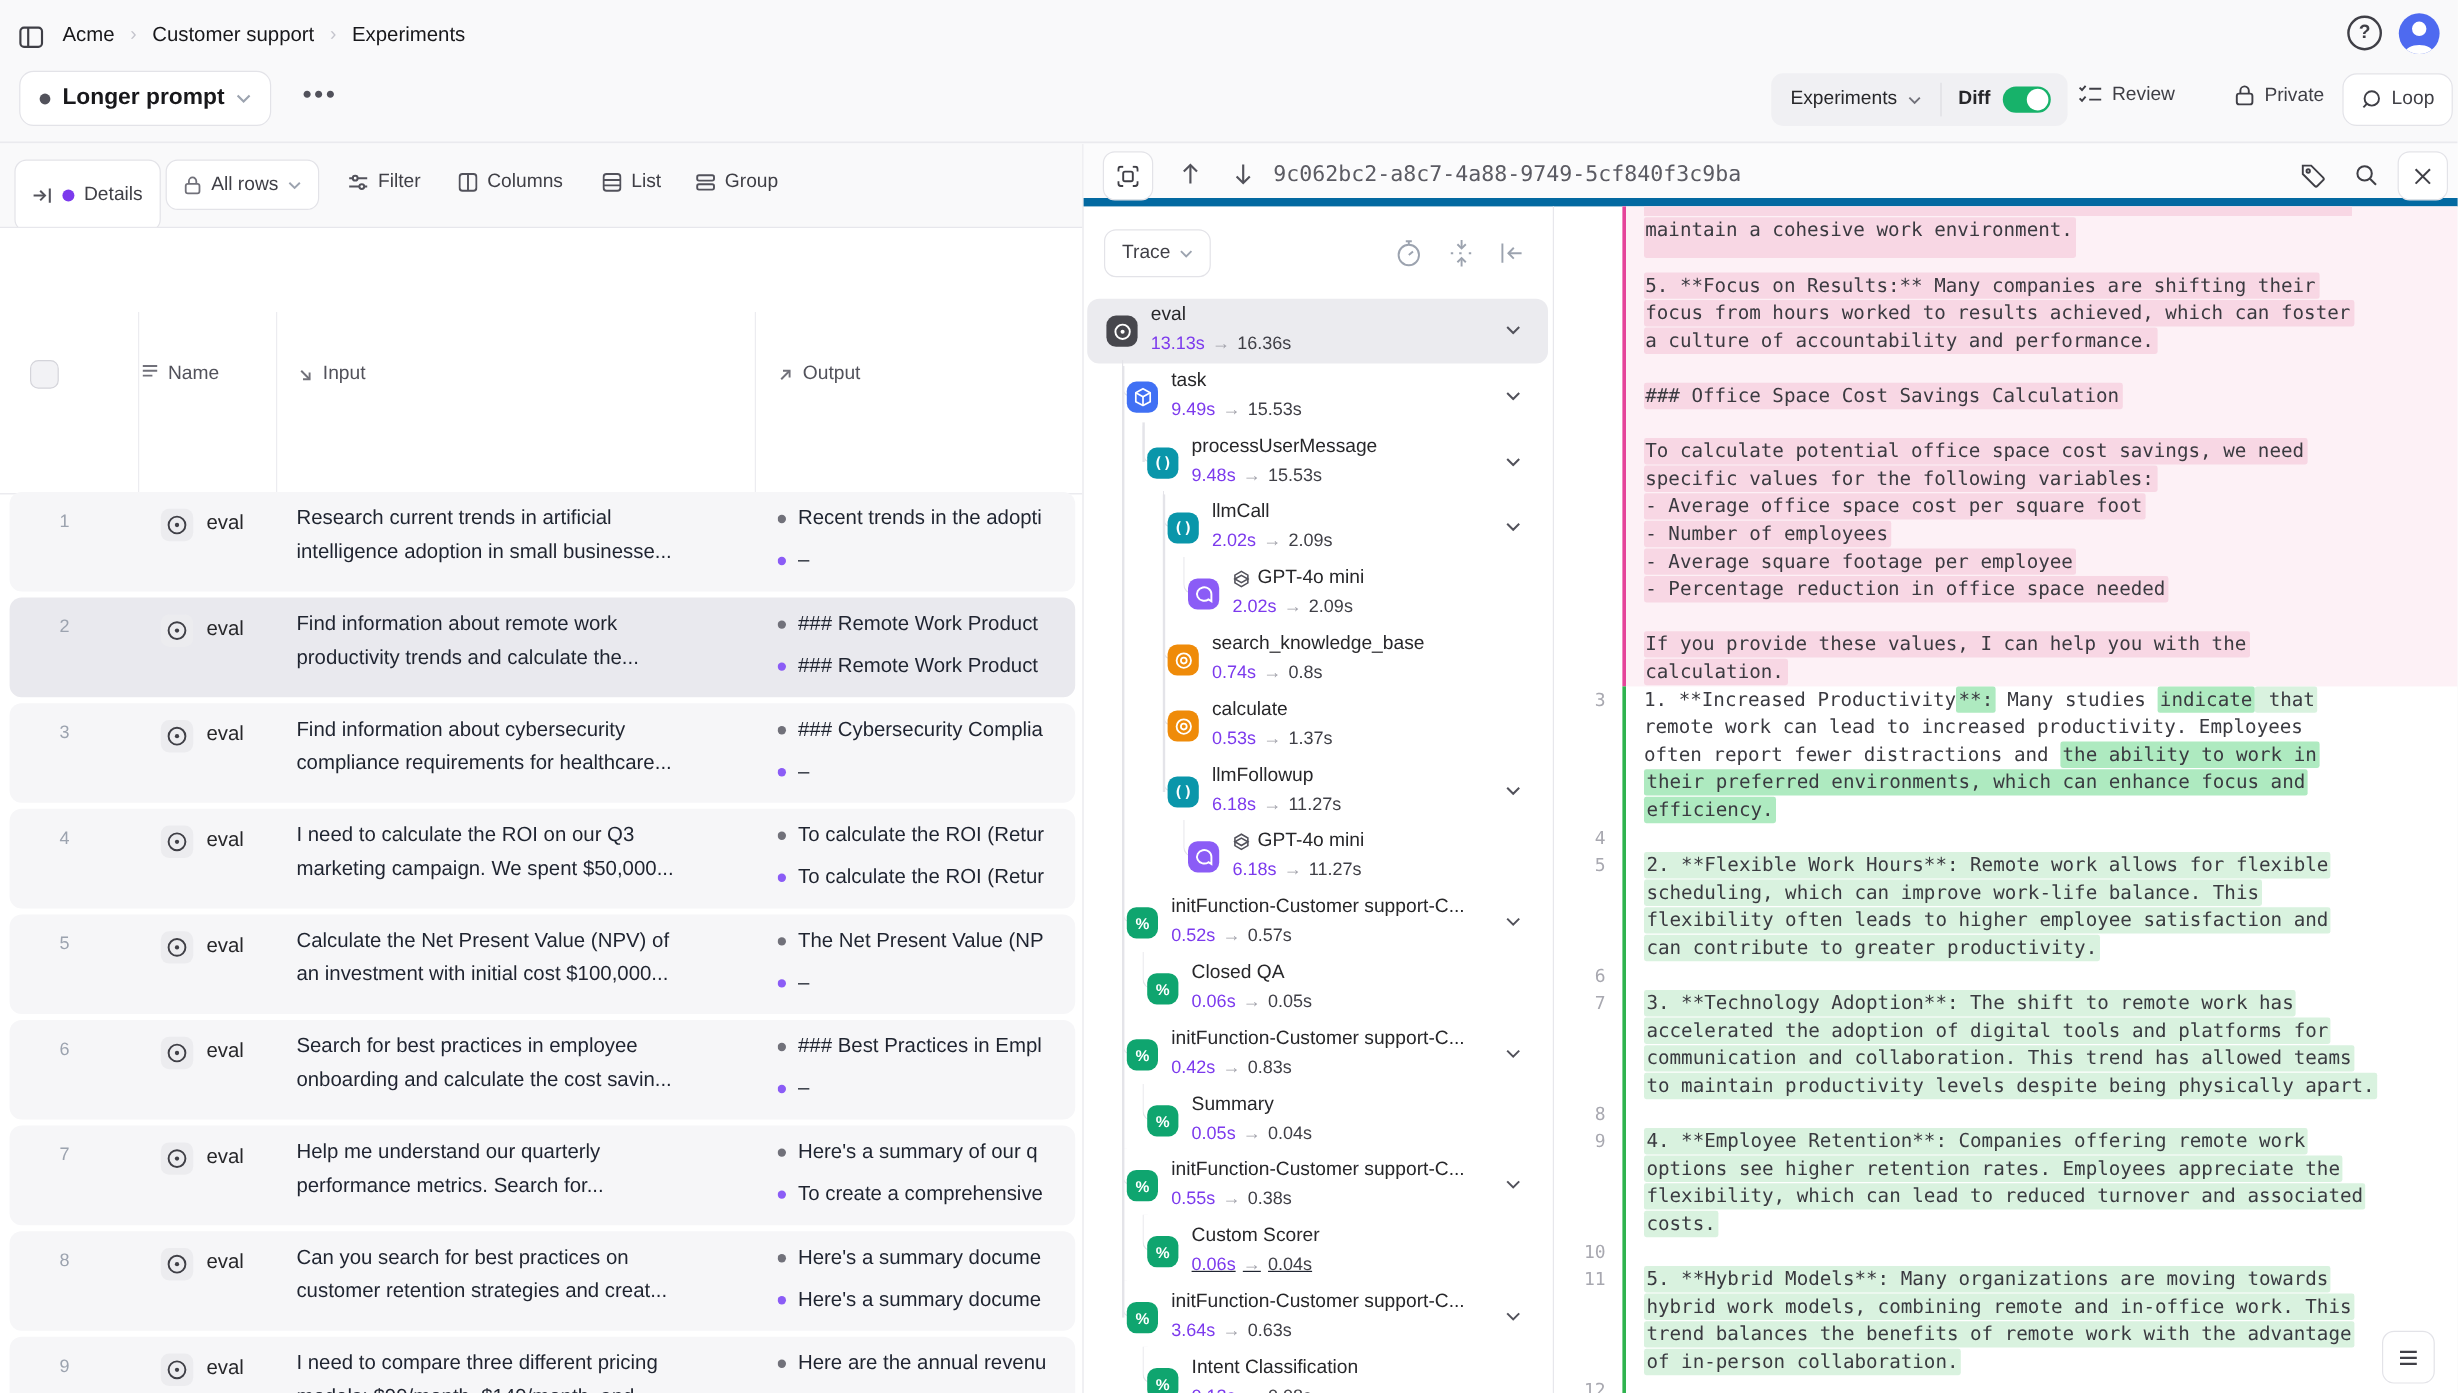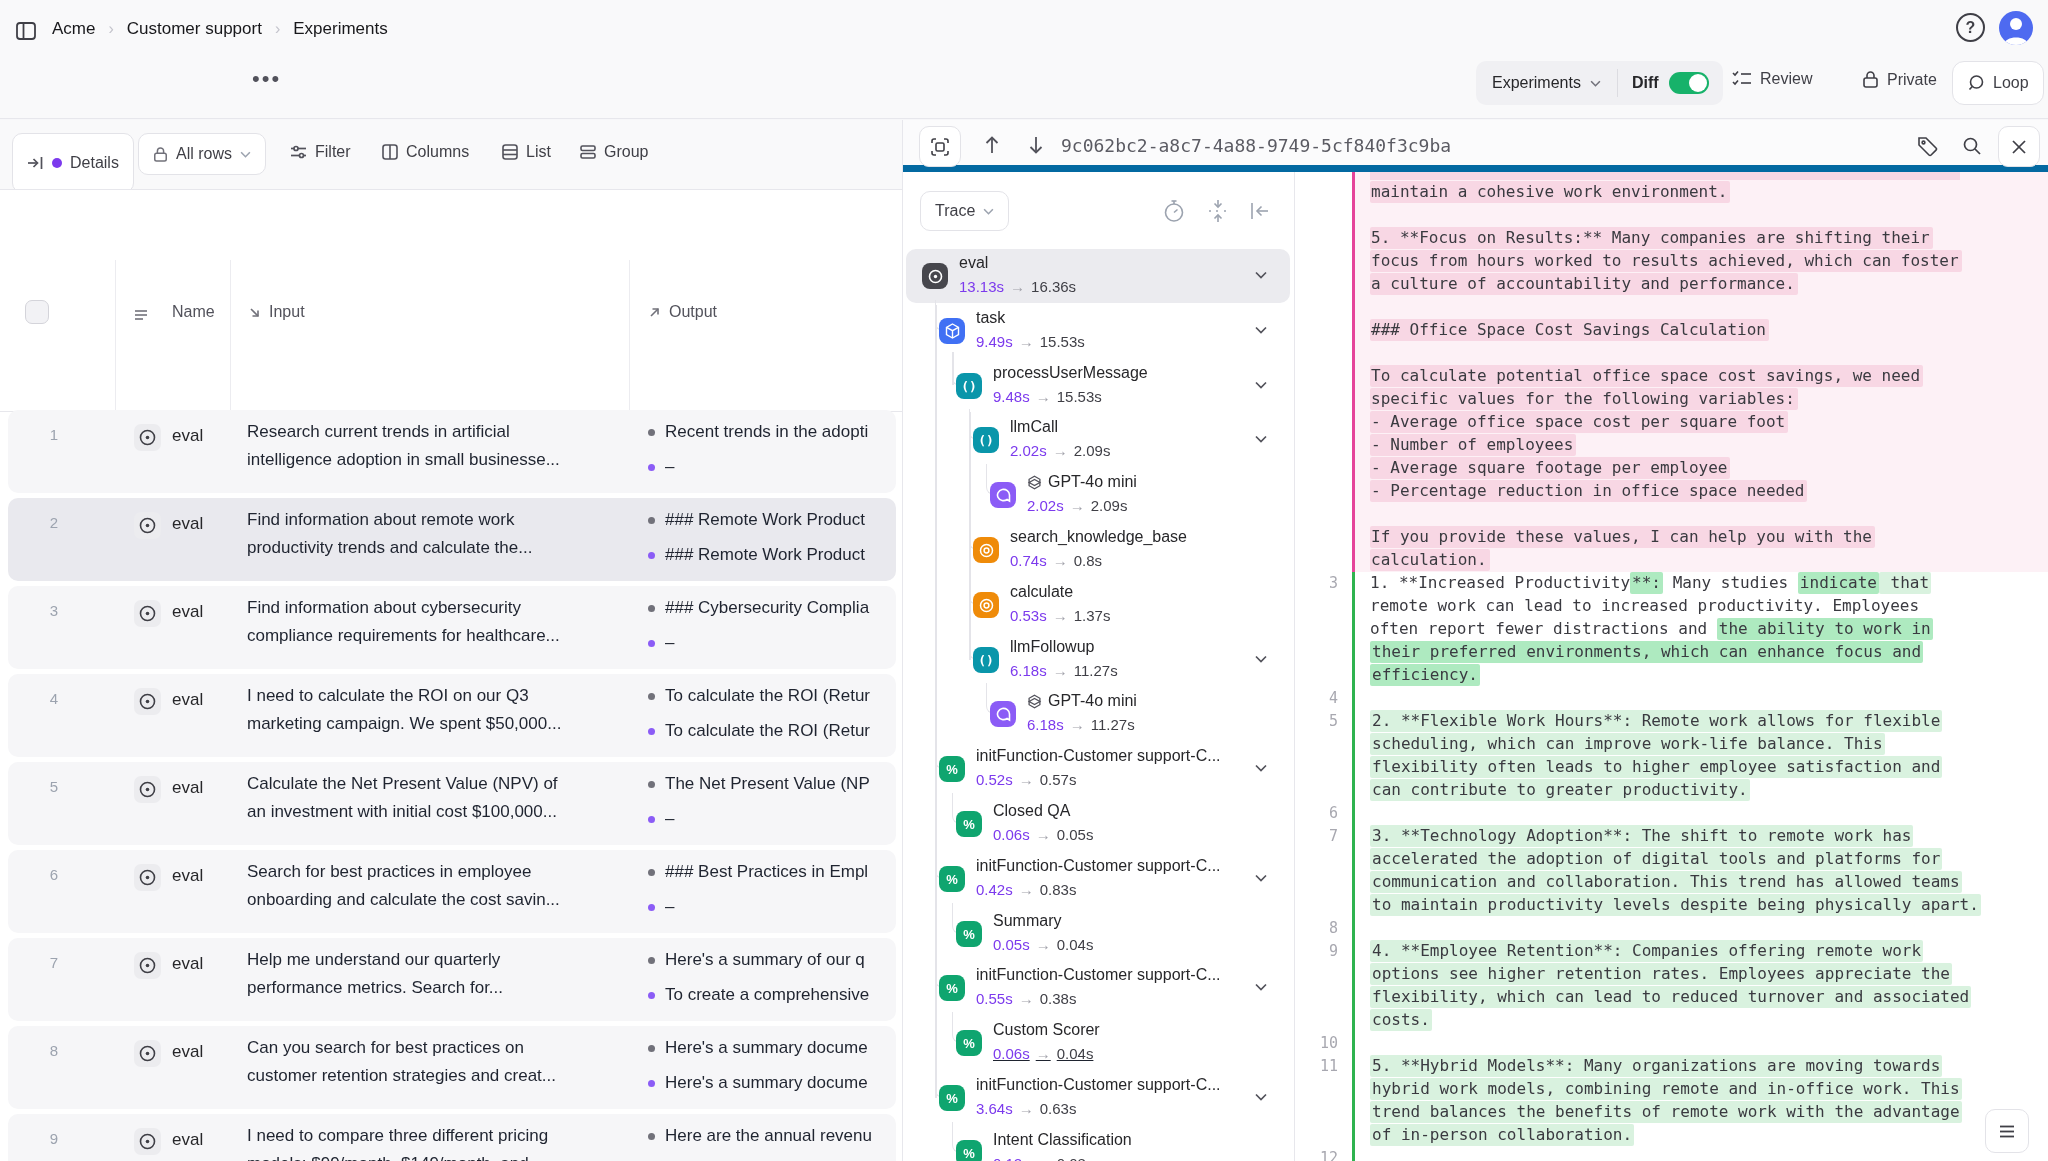--- a/index.html
+++ b/index.html
@@ -66,20 +66,27 @@
     <span class="crumb">Experiments</span>
   </div>
   <span class="abs" style="left:1956px;top:13px;width:29px;height:29px;border:2px solid #3f3f46;border-radius:50%;display:flex;align-items:center;justify-content:center;font-size:16px;font-weight:bold;color:#3f3f46;">?</span>
   <span class="abs" style="left:1999px;top:11px;width:34px;height:34px;border-radius:50%;background:#4e6af0;overflow:hidden;display:flex;align-items:center;justify-content:center;">
     <svg width="34" height="34" viewBox="0 0 34 34">
         <circle cx="17" cy="13" r="6" fill="#fff"></circle>
         <path d="M5 34 C5 24 29 24 29 34 Z" fill="#fff"></path>
       </svg>
   </span>
 
+  <div class="abs btn" style="left:16px;top:59px;height:46px;padding:0 16px;border-radius:12px;gap:10px;">
+    <span style="width:9px;height:9px;border-radius:50%;background:#52525b;"></span>
+    <span style="font-size:19px;font-weight:600;color:#18181b;">Longer prompt</span>
+    <svg width="12" height="8" viewBox="0 0 12 8" fill="none" stroke="#9ca3af" stroke-width="1.8">
+        <polyline points="1,1.5 6,6.5 11,1.5"></polyline>
+      </svg>
+  </div>
   <span class="abs" style="left:252px;top:66px;font-size:22px;letter-spacing:2px;color:#52525b;">•••</span>
 
   <div class="abs" style="left:1476px;top:61px;height:44px;background:#f0f0f3;border-radius:10px;display:flex;align-items:center;">
     <div style="display:flex;align-items:center;gap:9px;padding:0 16px;height:100%;cursor:pointer;">
       <span style="font-size:16px;color:#27272a;">Experiments</span>
       <svg width="11" height="7" viewBox="0 0 12 8" fill="none" stroke="#71717a" stroke-width="1.8">
           <polyline points="1,1.5 6,6.5 11,1.5"></polyline>
         </svg>
     </div>
     <div style="width:1px;height:28px;background:#dcdce1;"></div>
@@ -165,21 +172,21 @@
         <rect x="1" y="2" width="14" height="4.5" rx="1.5"></rect>
         <rect x="1" y="9.5" width="14" height="4.5" rx="1.5"></rect>
       </svg>
     <span style="font-size:16px;">Group</span>
   </div>
   <div class="hairline-h" style="left:0;top:69px;width:902px;"></div>
 
   <div class="abs white" style="left:0;top:70px;width:902px;height:971px;">
 
     <span class="abs" style="left:25px;top:110px;width:24px;height:24px;border:1px solid #d4d4da;border-radius:7px;background:#f2f2f5;"></span>
-    <div class="abs" style="left:134px;top:113px;display:flex;align-items:flex-end;gap:24px;color:#52525b;">
+    <div class="abs" style="left:118px;top:113px;display:flex;align-items:flex-start;gap:8px;color:#52525b;">
       <svg width="14" height="12" viewBox="0 0 14 12" fill="none" stroke="#71717a" stroke-width="1.6">
           <line x1="1" y1="2" x2="13" y2="2"></line>
           <line x1="1" y1="6" x2="13" y2="6"></line>
           <line x1="1" y1="10" x2="9" y2="10"></line>
         </svg>
       <span style="font-size:16px;">Name</span>
     </div>
     <div class="abs" style="left:248px;top:113px;display:flex;align-items:center;gap:8px;color:#52525b;">
       <svg width="13" height="13" viewBox="0 0 13 13" fill="none" stroke="#71717a" stroke-width="1.6">
           <line x1="3" y1="3" x2="10" y2="10"></line>
@@ -616,21 +623,21 @@
       <span class="ticon" style="left:50px;background:#0fa56f">
         <span style="font-size:13px;font-weight:bold;color:#fff;">%</span>
       </span>
       <span class="ttitle" style="left:87px;">Intent Classification</span>
       <span class="ttimes" style="left:87px;"><span class="t1">0.12s</span><span class="arr">→</span><span class="t2">0.08s</span></span>
     </div>
   </div>
 <div id="diff-layer">
     <div class="abs" style="left:1352px;top:172px;width:696px;height:400px;background:#fdf1f6;border-left:3px solid #e5449a;"></div>
     <div class="abs" style="left:1370px;top:172px;width:590px;height:8px;background:#f8d7e4;"></div>
-    <div class="drow mono" style="top:181px;"><span class="seg-del" style="padding:1px 3px 2px 1px;">maintain a cohesive work environment.</span></div>
+    <div class="drow mono" style="top:181px;"><span class="seg-del" style="padding:1px 3px 14px 1px;">maintain a cohesive work environment.</span></div>
     <div class="drow mono" style="top:227px;"><span class="seg-del" style="padding:1px 3px 2px 1px;">5. **Focus on Results:** Many companies are shifting their</span></div>
     <div class="drow mono" style="top:250px;"><span class="seg-del" style="padding:1px 3px 2px 1px;">focus from hours worked to results achieved, which can foster</span></div>
     <div class="drow mono" style="top:273px;"><span class="seg-del" style="padding:1px 3px 2px 1px;">a culture of accountability and performance.</span></div>
     <div class="drow mono" style="top:319px;"><span class="seg-del" style="padding:1px 3px 2px 1px;">### Office Space Cost Savings Calculation</span></div>
     <div class="drow mono" style="top:365px;"><span class="seg-del" style="padding:1px 3px 2px 1px;">To calculate potential office space cost savings, we need</span></div>
     <div class="drow mono" style="top:388px;"><span class="seg-del" style="padding:1px 3px 2px 1px;">specific values for the following variables:</span></div>
     <div class="drow mono" style="top:411px;"><span class="seg-del" style="padding:1px 3px 2px 1px;">- Average office space cost per square foot</span></div>
     <div class="drow mono" style="top:434px;"><span class="seg-del" style="padding:1px 3px 2px 1px;">- Number of employees</span></div>
     <div class="drow mono" style="top:457px;"><span class="seg-del" style="padding:1px 3px 2px 1px;">- Average square footage per employee</span></div>
     <div class="drow mono" style="top:480px;"><span class="seg-del" style="padding:1px 3px 2px 1px;">- Percentage reduction in office space needed</span></div>

